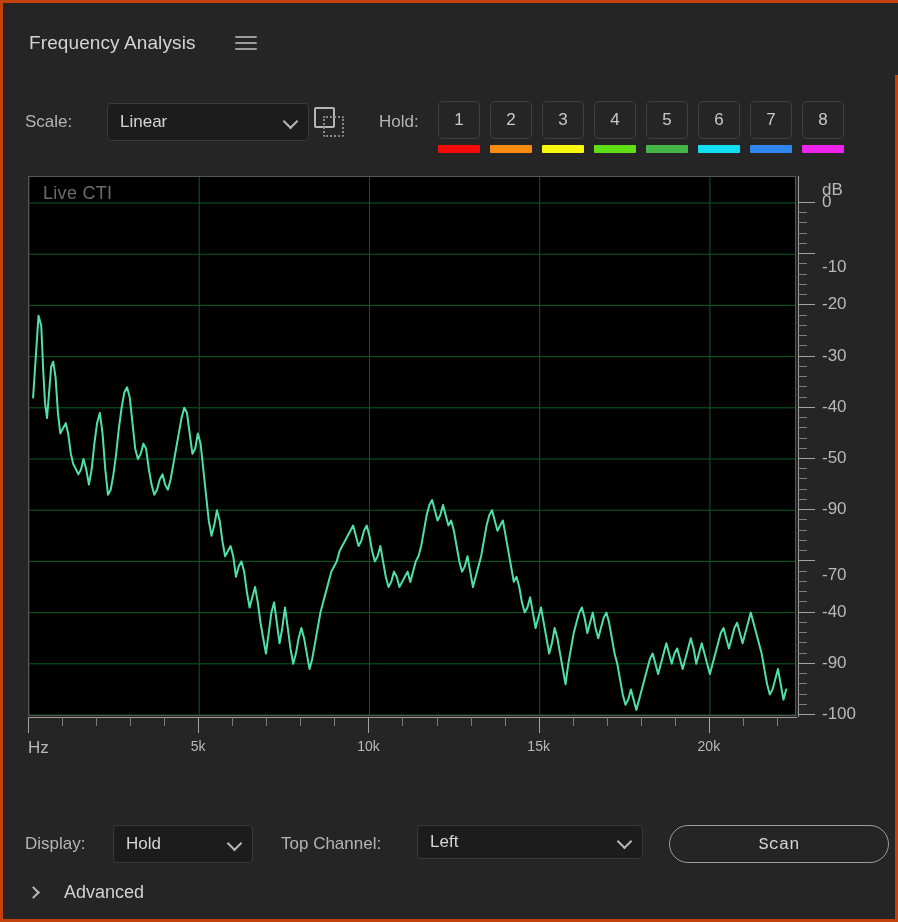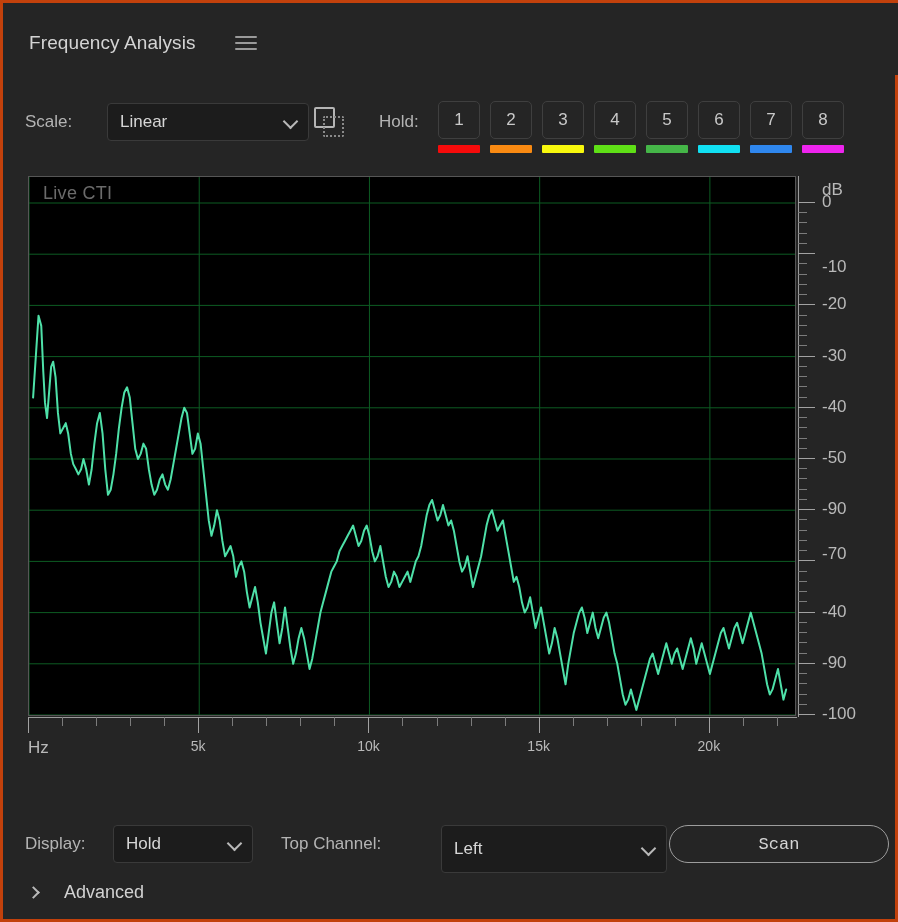--- a/index.html
+++ b/index.html
@@ -256,22 +256,22 @@
   }
   #display-select {
     left: 110px; top: 822px;
     width: 140px; height: 38px;
   }
   .topchan-label {
     position: absolute;
     left: 278px; top: 831px;
   }
   #topchan-select {
-    left: 438px; top: 822px;
-    width: 226px; height: 48px;
+    left: 414px; top: 822px;
+    width: 226px; height: 34px;
   }
   .scan-btn {
     position: absolute;
     left: 666px; top: 822px;
     width: 220px; height: 38px;
     background: #252525;
     border: 1px solid #9d9d9d;
     border-radius: 19px;
     color: #d6d6d6;
     font-size: 17px;
@@ -440,21 +440,21 @@
       <div class="db-tick-minor" style="top: 517.52px;"></div>
       <div class="db-tick-minor" style="top: 527.76px;"></div>
       <div class="db-tick-major" style="top: 538px;"></div>
       <div class="db-tick-label" style="top: 26px;">0</div>
       <div class="db-tick-label" style="top: 91px;">-10</div>
       <div class="db-tick-label" style="top: 128.4px;">-20</div>
       <div class="db-tick-label" style="top: 179.6px;">-30</div>
       <div class="db-tick-label" style="top: 230.8px;">-40</div>
       <div class="db-tick-label" style="top: 282px;">-50</div>
       <div class="db-tick-label" style="top: 333.2px;">-90</div>
-      <div class="db-tick-label" style="top: 378px;">-70</div>
+      <div class="db-tick-label" style="top: 399px;">-70</div>
       <div class="db-tick-label" style="top: 435.6px;">-40</div>
       <div class="db-tick-label" style="top: 486.8px;">-90</div>
       <div class="db-tick-label" style="top: 538px;">-100</div>
     </div>
 
   <div class="hz-ruler" id="hz-ruler">
     <div class="hz-axis-line"></div>
     <div class="hz-unit-label">Hz</div>
   <div class="hz-tick-major" style="left: 0px;"></div>
       <div class="hz-tick-minor" style="left: 34.0444px;"></div>

